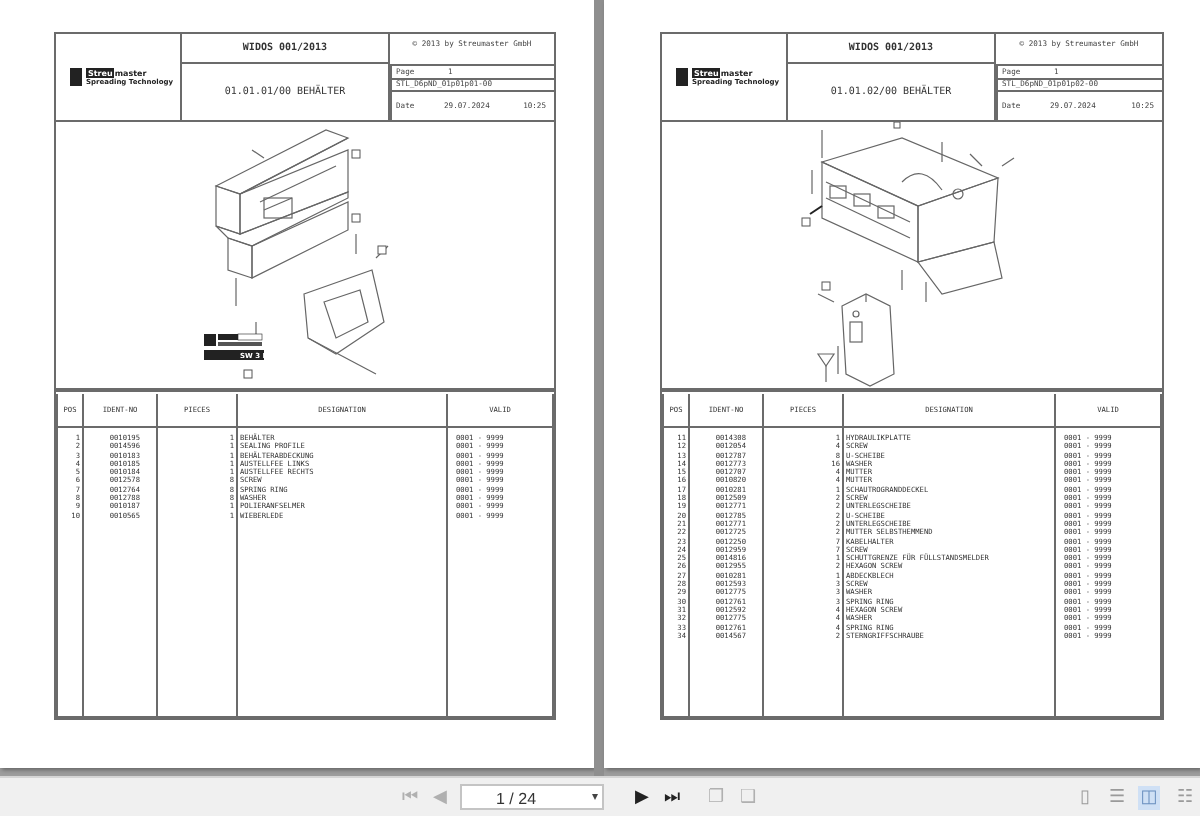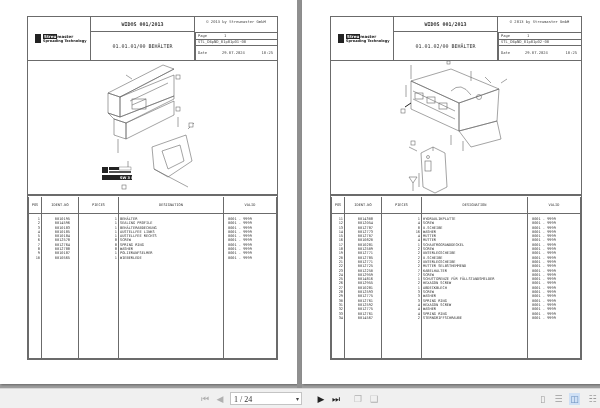--- a/index.html
+++ b/index.html
@@ -55,21 +55,21 @@
   .c-val { text-align: left; padding-left: 4px !important; }
   .tbl-wrap { position: absolute; left: 0; top: 180px; width: 100%; bottom: 0; }
   .tbl-wrap table.parts { position: static; height: 100%; }
 
   .gutter { position: absolute; left: 297px; top: 0; width: 5px; height: 388px; background: #8f8f8f; }
 
   
   .toolbar { position: absolute; left: 0; top: 388px; width: 600px; height: 20px; background: #f0f0f0; border-top: 1px solid #d6d6d6; }
   .tb-btn { position: absolute; top: 4px; width: 12px; height: 12px; font-size: 9px; line-height: 12px; text-align: center; color: #b0b0b0; font-family: "DejaVu Sans", sans-serif; }
   .tb-btn.dark { color: #222; }
-  .page-select { position: absolute; left: 230px; top: 3px; width: 72px; height: 13px; background: #fff; border: 1px solid #c4c4c4; font-family: Liberation Serif, serif; font-size: 8px; line-height: 13px; padding-left: 3px; box-sizing: border-box; color: #333; }
+  .page-select { position: absolute; left: 230px; top: 3px; width: 72px; height: 13px; background: #fff; border: 1px solid #c4c4c4; font-family: Liberation Sans, sans-serif; font-size: 8px; line-height: 13px; padding-left: 17px; box-sizing: border-box; color: #333; }
   .page-select .caret { position: absolute; right: 2px; top: 0; font-size: 6px; color: #444; }
   .view-btn { position: absolute; top: 4px; width: 11px; height: 12px; font-size: 9px; line-height: 12px; text-align: center; color: #9a9a9a; font-family: "DejaVu Sans", sans-serif; }
   .view-btn.active { background: #cfe0f5; color: #6a8fbf; }
 </style>
 </head>
 <body>
 
 <div class="viewer">
 
   <div class="page left">

